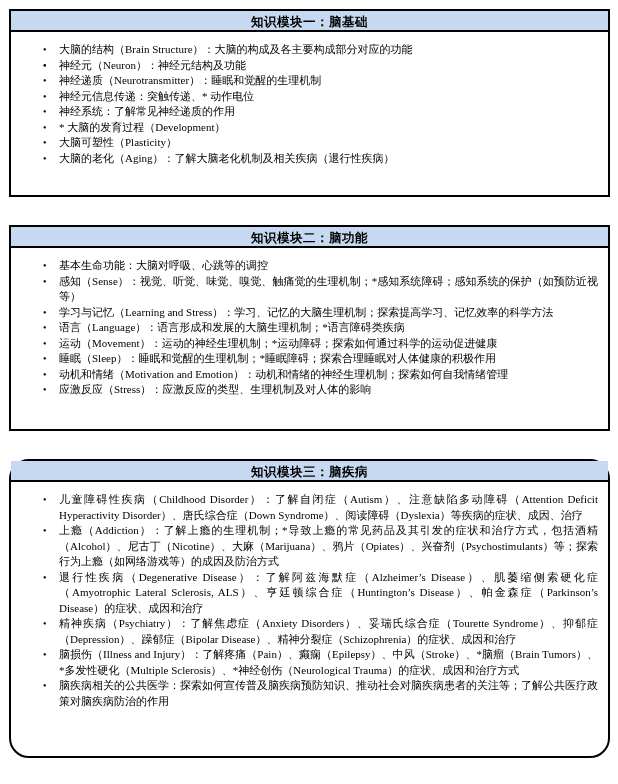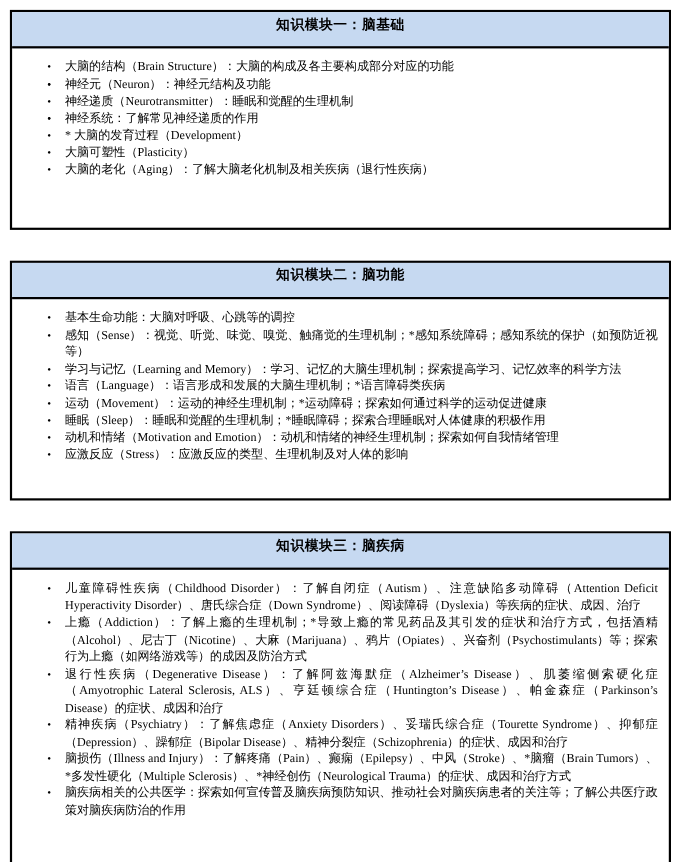--- a/index.html
+++ b/index.html
@@ -21,30 +21,31 @@
     padding: 9px 8px 0 9px;
   }
   .module {
     box-sizing: border-box;
     border: 2px solid #000000;
     background: #ffffff;
     margin-bottom: 28px;
   }
   .module:last-child {
     margin-bottom: 0;
+    border-radius: 20px;
   }
   .module-header {
     box-sizing: border-box;
     background: #C6D9F1;
     border-bottom: 2px solid #000000;
     text-align: center;
     font-weight: bold;
     font-size: 12.5px;
     line-height: 15px;
-    padding: 4px 0 12px 0;
+    padding: 4px 0 0 0;
     letter-spacing: 0.5px;
   }
   .module-body {
     box-sizing: border-box;
     padding: 10px 10px 13px 0;
   }
   .module-body.m1 { min-height: 163px; }
   .module-body.m2 { min-height: 181px; }
   .module-body.m3 { min-height: 274px; }
   ul.topics {
@@ -72,36 +73,36 @@
 <div class="page">
 
   <section class="module">
     <div class="module-header">知识模块一：脑基础</div>
     <div class="module-body m1">
       <ul class="topics">
           <li class="topic"><span class="bullet">•</span><span>大脑的结构（Brain Structure）：大脑的构成及各主要构成部分对应的功能</span></li>
           <li class="topic"><span class="bullet">•</span></li>
           <li class="topic"><span class="bullet">•</span><span>神经元（Neuron）：神经元结构及功能</span></li>
           <li class="topic"><span class="bullet">•</span><span>神经递质（Neurotransmitter）：睡眠和觉醒的生理机制</span></li>
-          <li class="topic"><span class="bullet">•</span></li>
+          <li class="topic"><span class="bullet">•</span><span>神经元信息传递：突触传递、* 动作电位</span></li>
           <li class="topic"><span class="bullet">•</span><span>神经系统：了解常见神经递质的作用</span></li>
           <li class="topic"><span class="bullet">•</span><span>* 大脑的发育过程（Development）</span></li>
           <li class="topic"><span class="bullet">•</span><span>大脑可塑性（Plasticity）</span></li>
           <li class="topic"><span class="bullet">•</span><span>大脑的老化（Aging）：了解大脑老化机制及相关疾病（退行性疾病）</span></li>
         </ul>
     </div>
   </section>
 
   <section class="module">
     <div class="module-header">知识模块二：脑功能</div>
     <div class="module-body m2">
       <ul class="topics">
           <li class="topic"><span class="bullet">•</span><span>基本生命功能：大脑对呼吸、心跳等的调控</span></li>
           <li class="topic"><span class="bullet">•</span><span>感知（Sense）：视觉、听觉、味觉、嗅觉、触痛觉的生理机制；*感知系统障碍；感知系统的保护（如预防近视等）</span></li>
-          <li class="topic"><span class="bullet">•</span><span>学习与记忆（Learning and Memory）：学习、记忆的大脑生理机制；探索提高学习、记忆效率的科学方法</span></li>
+          <li class="topic"><span class="bullet">•</span><span>学习与记忆（Learning and Stress）：学习、记忆的大脑生理机制；探索提高学习、记忆效率的科学方法</span></li>
           <li class="topic"><span class="bullet">•</span><span>语言（Language）：语言形成和发展的大脑生理机制；*语言障碍类疾病</span></li>
           <li class="topic"><span class="bullet">•</span><span>运动（Movement）：运动的神经生理机制；*运动障碍；探索如何通过科学的运动促进健康</span></li>
           <li class="topic"><span class="bullet">•</span><span>睡眠（Sleep）：睡眠和觉醒的生理机制；*睡眠障碍；探索合理睡眠对人体健康的积极作用</span></li>
           <li class="topic"><span class="bullet">•</span><span>动机和情绪（Motivation and Emotion）：动机和情绪的神经生理机制；探索如何自我情绪管理</span></li>
           <li class="topic"><span class="bullet">•</span><span>应激反应（Stress）：应激反应的类型、生理机制及对人体的影响</span></li>
         </ul>
     </div>
   </section>
 
   <section class="module">

